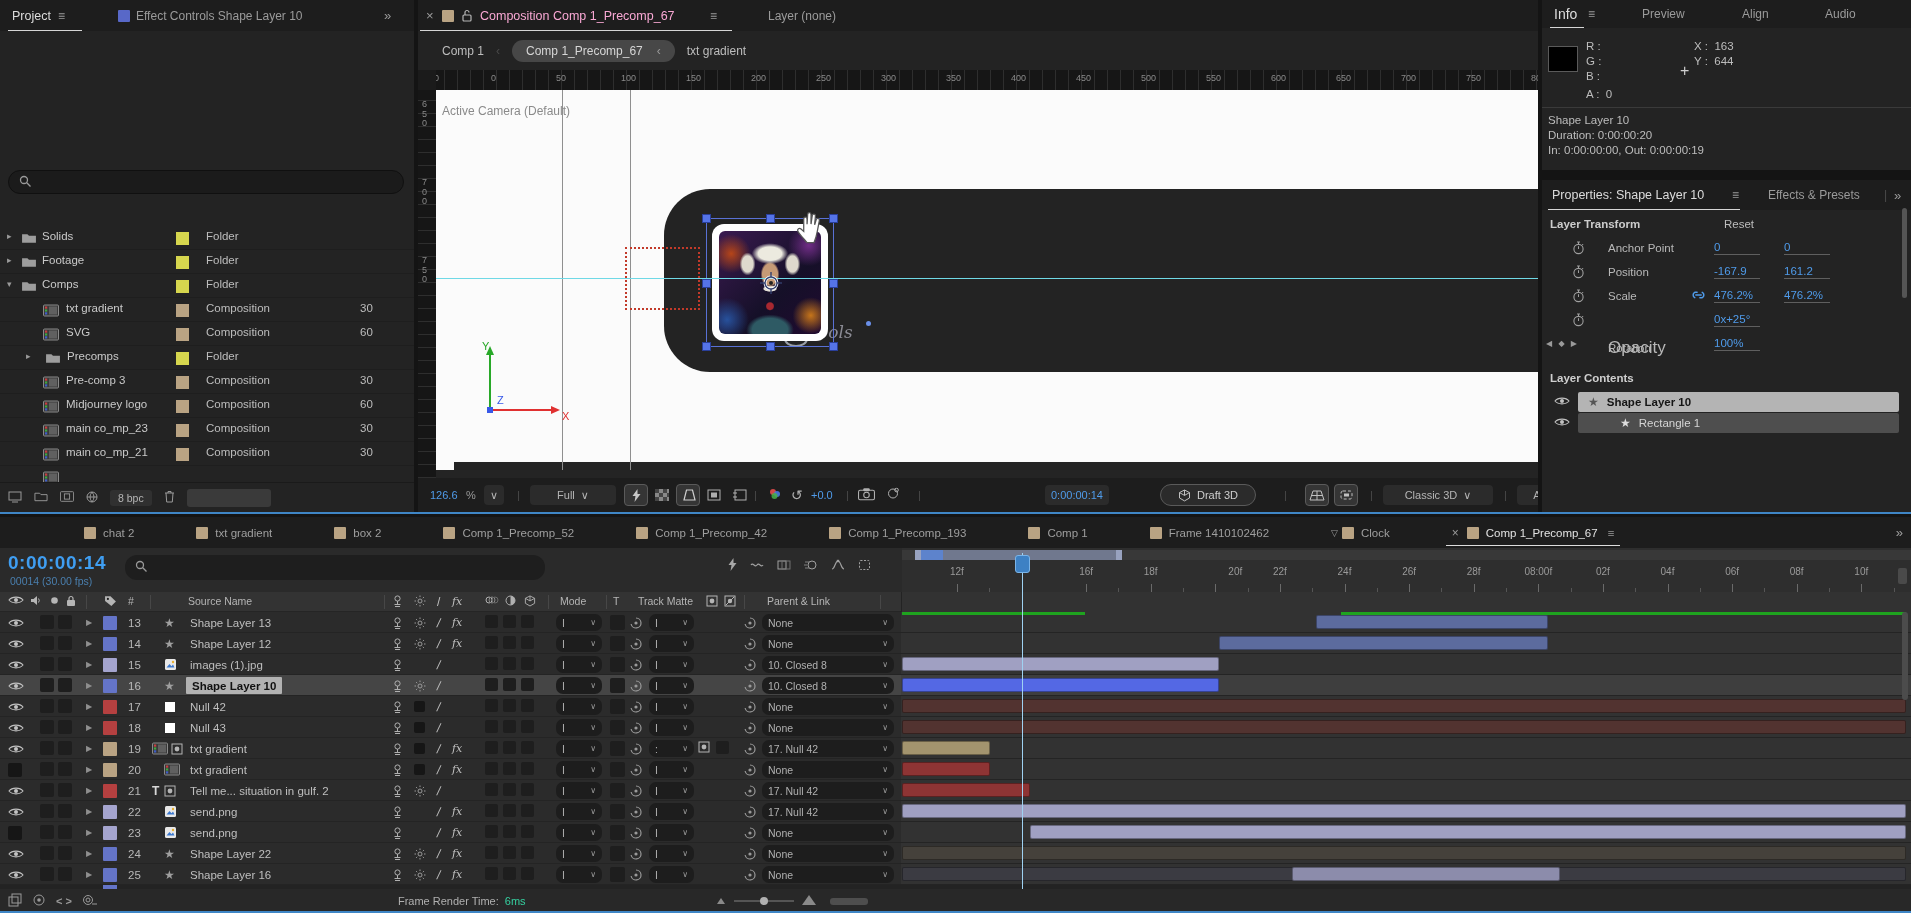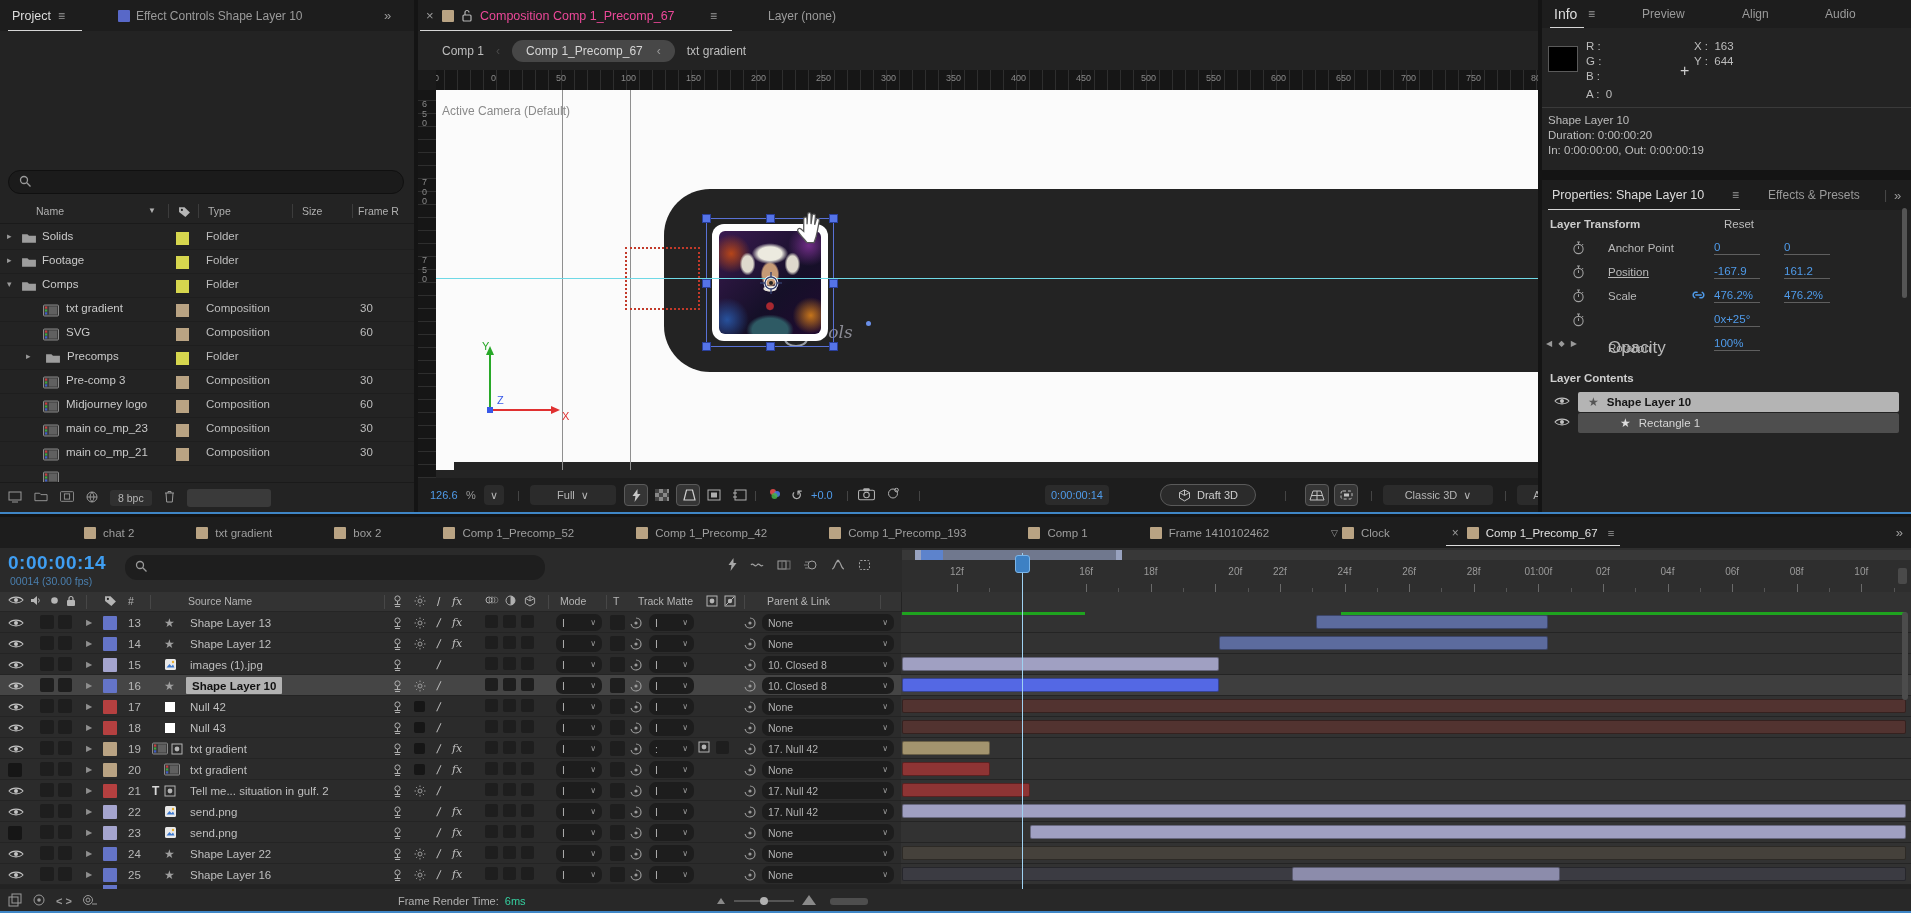--- a/index.html
+++ b/index.html
@@ -117,35 +117,20 @@
     <span class="abs" style="left:118px"><span class="chip" style="background:#5868c8"></span><span>Effect Controls Shape Layer 10</span></span>
     <span class="abs" style="left:384px;font-size:13px">»</span>
     <span class="underline" style="left:8px;width:74px"></span>
   </div>
   <div id="proj-search">
       <span id="proj-mag"><svg width="13" height="13" viewBox="0 0 13 13">
           <circle cx="5" cy="5" r="3.5" fill="none" stroke="#9a9a9a" stroke-width="1.3"></circle>
           <line x1="7.8" y1="7.8" x2="11.5" y2="11.5" stroke="#9a9a9a" stroke-width="1.3"></line>
         </svg></span>
     </div>
-  <div id="proj-header">
-    <span class="abs" style="left:36px;top:5px">Name</span>
-    <span class="abs" style="left:148px;top:6px;font-size:8px">▼</span>
-    <span class="colsep" style="left:168px"></span>
-    <span class="abs" style="left:178px;top:6px" id="proj-tag-ic"><svg width="13" height="12" viewBox="0 0 12 11">
-          <path d="M1 1h5l5 5-4.2 4.2L1 5.6z" fill="#b5b5b5"></path>
-          <circle cx="3.6" cy="3.6" r="1" fill="#1d1d1d"></circle>
-        </svg></span>
-    <span class="colsep" style="left:198px"></span>
-    <span class="abs" style="left:208px;top:5px">Type</span>
-    <span class="colsep" style="left:292px"></span>
-    <span class="abs" style="left:302px;top:5px">Size</span>
-    <span class="colsep" style="left:352px"></span>
-    <span class="abs" style="left:358px;top:5px">Frame R</span>
-  </div>
   <div id="proj-rows">
       <div class="prow" style="top: 0px;">
         <span style="position: absolute; left: 7px; top: 5px; color: rgb(154, 154, 154); font-size: 9px;">▸</span>
         <span style="position: absolute; left: 21px; top: 6px;"><svg width="16" height="12" viewBox="0 0 15 11">
             <path d="M1 2h5l1.5 1.5H14V10H1z" fill="#9d9d9d"></path>
           </svg></span>
         <span style="position: absolute; left: 42px; top: 4px;">Solids</span>
         <span style="position: absolute; left: 176px; top: 6px; width: 13px; height: 13px; background: rgb(214, 214, 78);"></span>
         <span style="position: absolute; left: 206px; top: 4px; color: rgb(189, 189, 189);">Folder</span>
         <span style="position: absolute; left: 360px; top: 4px; color: rgb(189, 189, 189);"></span>
@@ -293,21 +278,21 @@
 </div>
 
 <div id="comp" class="panel">
   <div class="tabbar">
     <span class="abs" style="left:8px;font-size:13px">×</span>
     <span class="chip abs" style="left:24px;top:10px;background:#b9a383"></span>
     <span class="abs" style="left:44px;top:9px" id="comp-lock"><svg width="11" height="13" viewBox="0 0 11 13">
           <rect x="1" y="6" width="8" height="6" rx="1" fill="none" stroke="#b5b5b5" stroke-width="1.2"></rect>
           <path d="M3 6V3.5a2 2 0 014 0" fill="none" stroke="#b5b5b5" stroke-width="1.2"></path>
         </svg></span>
-    <span class="abs" style="left:62px;color:#ec4899;font-size:12.5px">Composition Comp 1_Precomp_67</span>
+    <span class="abs" style="left:62px;color:#f9a8d4;font-size:12.5px">Composition Comp 1_Precomp_67</span>
     <span class="abs" style="left:292px">≡</span>
     <span class="abs" style="left:350px">Layer (none)</span>
     <span class="underline" style="left:2px;width:312px"></span>
   </div>
   <div id="comp-crumbs">
     <span>Comp 1</span>
     <span class="sep">‹</span>
     <span class="crumb-pill">
         <span>Comp 1_Precomp_67</span>
         <span style="color:#9a9a9a">‹</span>
@@ -535,21 +520,21 @@
           <span class="pval" style="position: absolute; left: 242px; top: 3px;">0</span>
         </div>
         <div style="position: absolute; left: 0px; top: 82px; width: 100%; height: 24px;">
           <span style="position: absolute; left: 30px; top: 3px;"><svg width="13" height="14" viewBox="0 0 13 14">
               <circle cx="6.5" cy="8" r="4.6" fill="none" stroke="#9f9f9f" stroke-width="1.1"></circle>
               <line x1="6.5" y1="8" x2="6.5" y2="5.2" stroke="#9f9f9f"></line>
               <line x1="5" y1="1" x2="8" y2="1" stroke="#9f9f9f"></line>
               <line x1="6.5" y1="1" x2="6.5" y2="3" stroke="#9f9f9f"></line>
               <line x1="10.2" y1="3" x2="11.2" y2="4" stroke="#9f9f9f"></line>
             </svg></span>
-          <span style="position: absolute; left: 66px; top: 4px; color: rgb(184, 184, 184); font-size: 11.5px; text-decoration: underline;">Position</span>
+          <span style="position: absolute; left: 66px; top: 4px; color: rgb(184, 184, 184); font-size: 11.5px;">Position</span>
           <span class="pval" style="position: absolute; left: 172px; top: 3px;">-167.9</span>
           <span class="pval" style="position: absolute; left: 242px; top: 3px;">161.2</span>
         </div>
         <div style="position: absolute; left: 0px; top: 106px; width: 100%; height: 24px;">
           <span style="position: absolute; left: 30px; top: 3px;"><svg width="13" height="14" viewBox="0 0 13 14">
               <circle cx="6.5" cy="8" r="4.6" fill="none" stroke="#9f9f9f" stroke-width="1.1"></circle>
               <line x1="6.5" y1="8" x2="6.5" y2="5.2" stroke="#9f9f9f"></line>
               <line x1="5" y1="1" x2="8" y2="1" stroke="#9f9f9f"></line>
               <line x1="6.5" y1="1" x2="6.5" y2="3" stroke="#9f9f9f"></line>
               <line x1="10.2" y1="3" x2="11.2" y2="4" stroke="#9f9f9f"></line>
@@ -705,21 +690,21 @@
         <span style="position: absolute; top: 40px; left: 410.21px; width: 1px; height: 4px; background: rgb(85, 85, 85);"></span>
         <span style="position: absolute; top: 18px; transform: translateX(-50%); left: 442.51px;">24f</span>
         <span style="position: absolute; top: 36px; left: 442.51px; width: 1px; height: 8px; background: rgb(106, 106, 106);"></span>
         <span style="position: absolute; top: 40px; left: 474.81px; width: 1px; height: 4px; background: rgb(85, 85, 85);"></span>
         <span style="position: absolute; top: 18px; transform: translateX(-50%); left: 507.11px;">26f</span>
         <span style="position: absolute; top: 36px; left: 507.11px; width: 1px; height: 8px; background: rgb(106, 106, 106);"></span>
         <span style="position: absolute; top: 40px; left: 539.41px; width: 1px; height: 4px; background: rgb(85, 85, 85);"></span>
         <span style="position: absolute; top: 18px; transform: translateX(-50%); left: 571.71px;">28f</span>
         <span style="position: absolute; top: 36px; left: 571.71px; width: 1px; height: 8px; background: rgb(106, 106, 106);"></span>
         <span style="position: absolute; top: 40px; left: 604.01px; width: 1px; height: 4px; background: rgb(85, 85, 85);"></span>
-        <span style="position: absolute; top: 18px; transform: translateX(-50%); left: 636.31px;">01:00f</span>
+        <span style="position: absolute; top: 18px; transform: translateX(-50%); left: 636.31px;">08:00f</span>
         <span style="position: absolute; top: 36px; left: 636.31px; width: 1px; height: 8px; background: rgb(106, 106, 106);"></span>
         <span style="position: absolute; top: 40px; left: 668.61px; width: 1px; height: 4px; background: rgb(85, 85, 85);"></span>
         <span style="position: absolute; top: 18px; transform: translateX(-50%); left: 700.91px;">02f</span>
         <span style="position: absolute; top: 36px; left: 700.91px; width: 1px; height: 8px; background: rgb(106, 106, 106);"></span>
         <span style="position: absolute; top: 40px; left: 733.21px; width: 1px; height: 4px; background: rgb(85, 85, 85);"></span>
         <span style="position: absolute; top: 18px; transform: translateX(-50%); left: 765.51px;">04f</span>
         <span style="position: absolute; top: 36px; left: 765.51px; width: 1px; height: 8px; background: rgb(106, 106, 106);"></span>
         <span style="position: absolute; top: 40px; left: 797.81px; width: 1px; height: 4px; background: rgb(85, 85, 85);"></span>
         <span style="position: absolute; top: 18px; transform: translateX(-50%); left: 830.11px;">06f</span>
         <span style="position: absolute; top: 36px; left: 830.11px; width: 1px; height: 8px; background: rgb(106, 106, 106);"></span>

